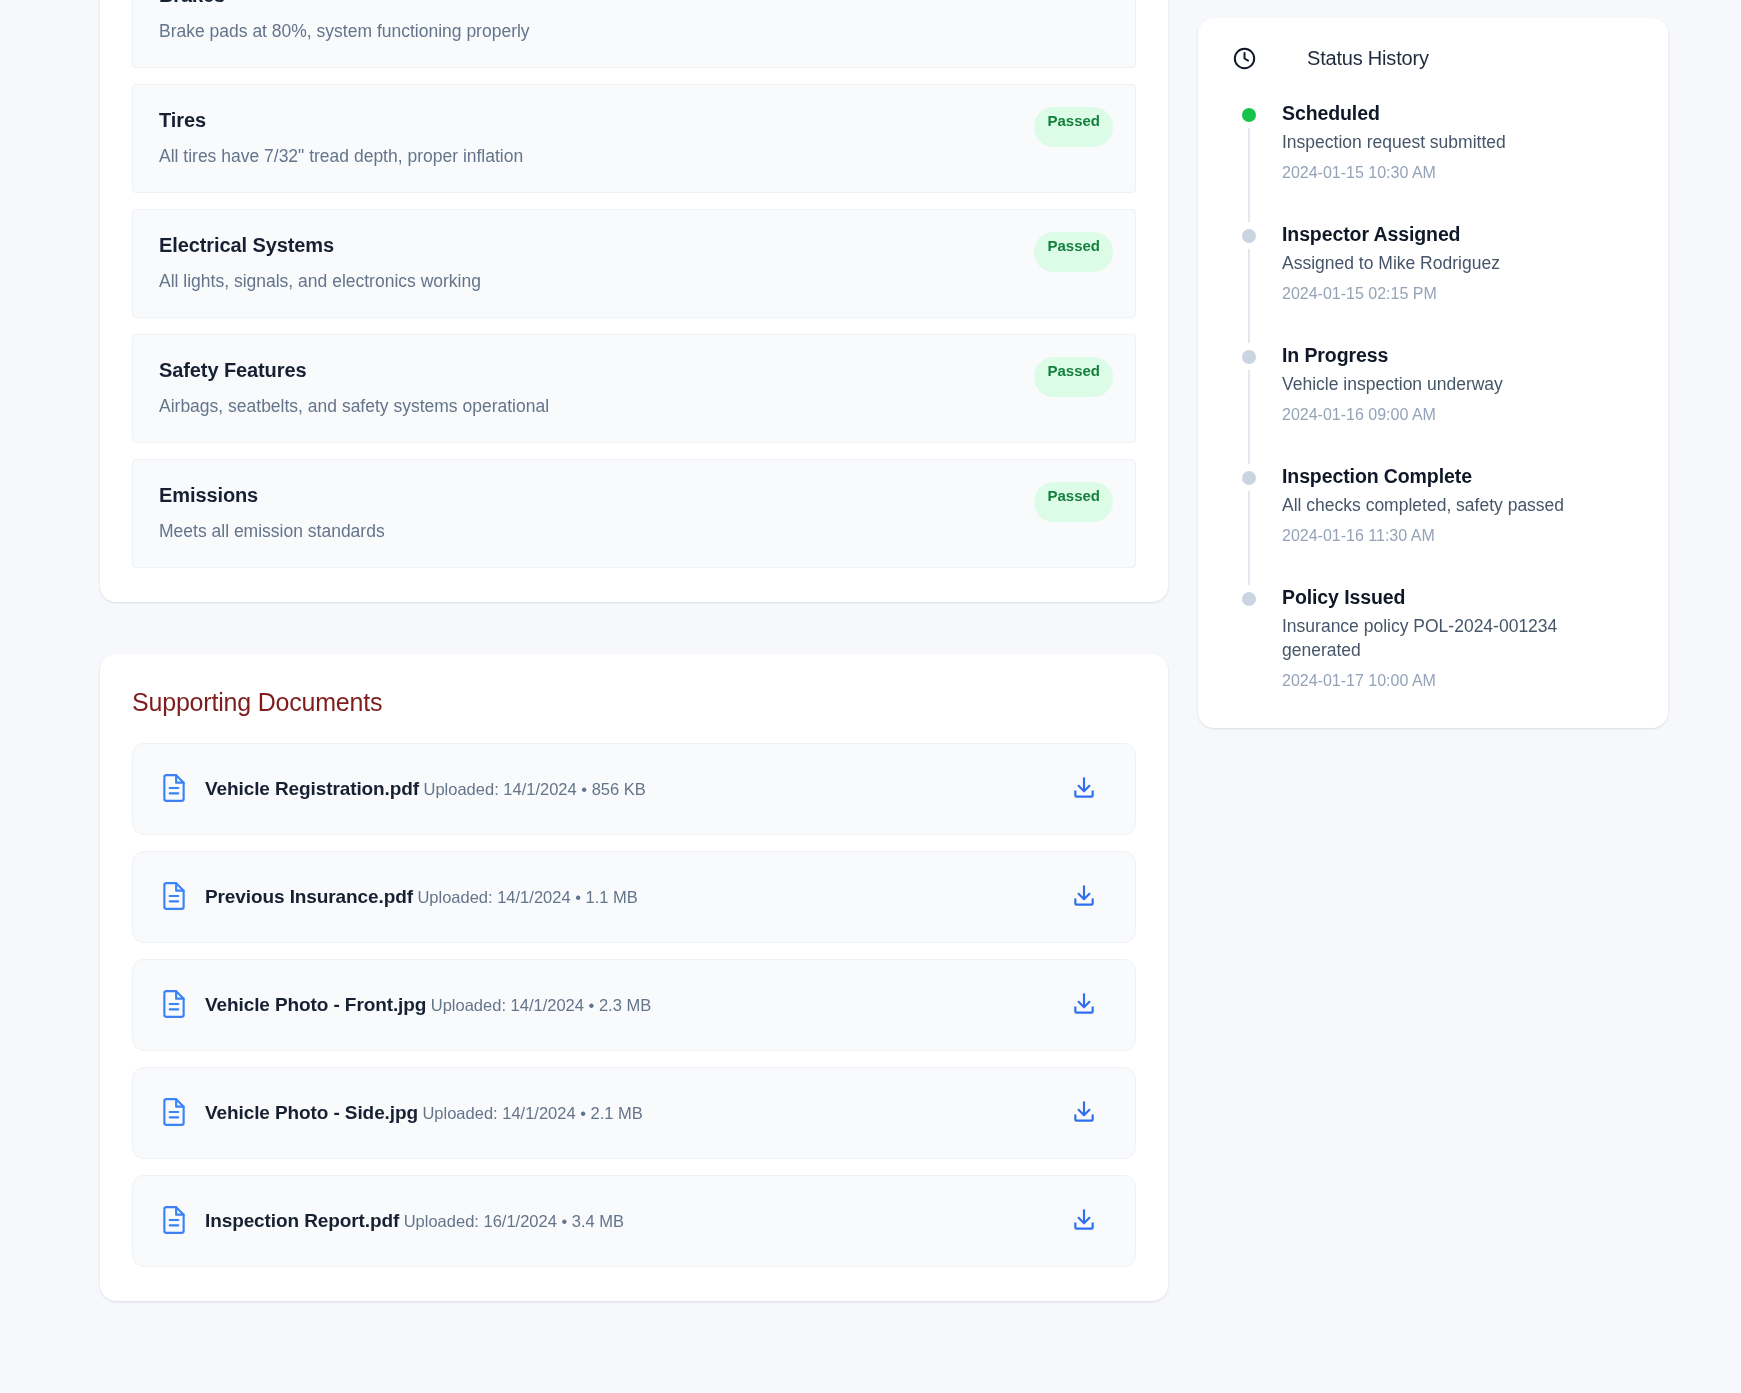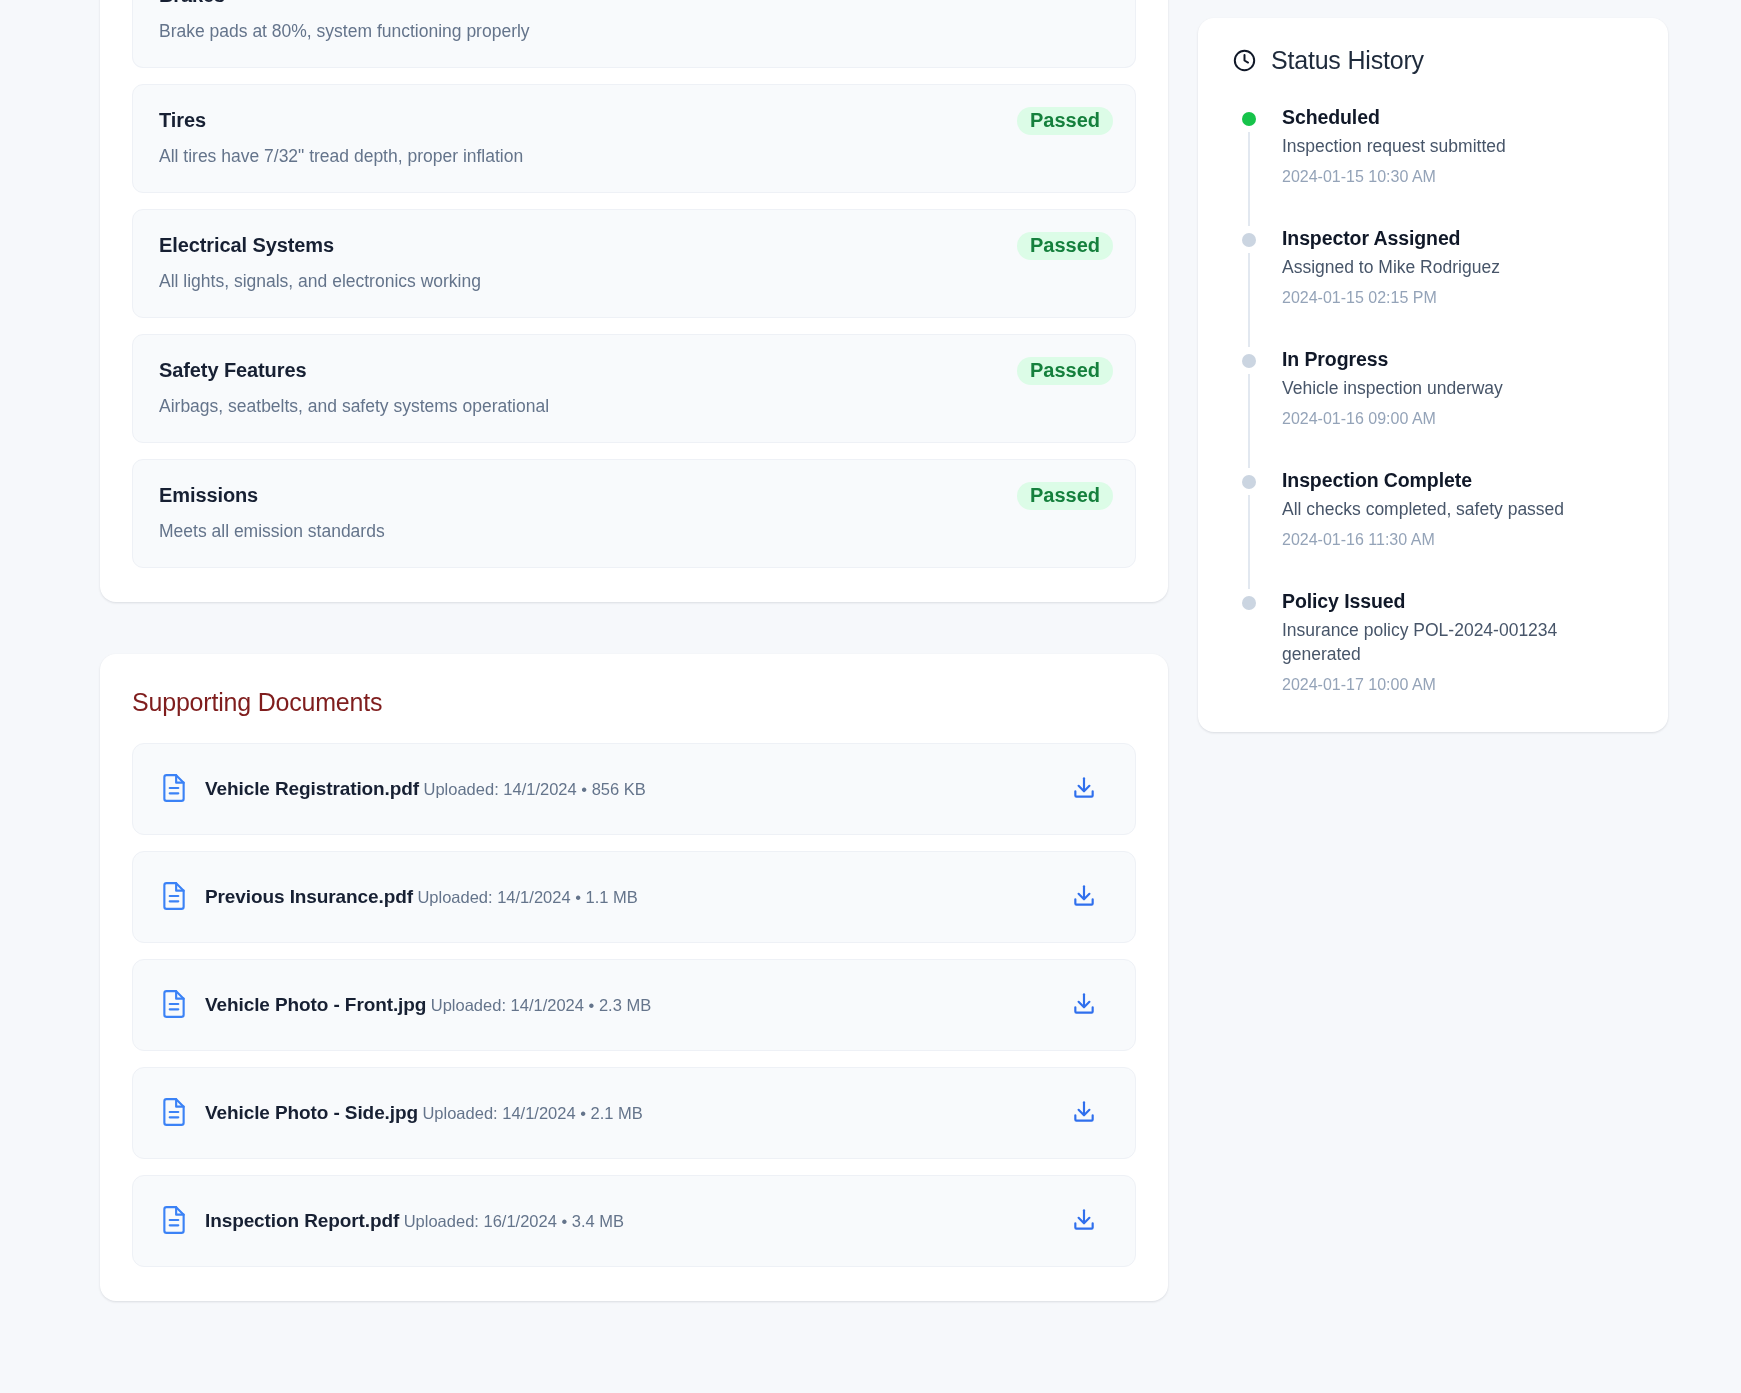--- a/index.html
+++ b/index.html
@@ -44,21 +44,21 @@
     border-top-left-radius: 0;
     border-top-right-radius: 0;
   }
 
   .check-list { display: flex; flex-direction: column; gap: 16px; }
 
   .check-item {
     position: relative;
     background: #f8fafc;
     border: 1px solid #eef1f6;
-    border-radius: 11px;
+    border-radius: 4px;
     padding: 22px 26px 24px 26px;
     min-height: 98px;
   }
   .check-item.first {
     border-top: none;
     border-top-left-radius: 0;
     border-top-right-radius: 0;
     padding-top: 0;
     min-height: 0;
   }
@@ -76,23 +76,23 @@
     color: #64748b;
     line-height: 24px;
   }
 
   .badge-pass {
     position: absolute;
     right: 22px;
     top: 22px;
     background: #dcfce7;
     color: #15803d;
-    font-size: 20px;
+    font-size: 15px;
     font-weight: 700;
-    padding: 5px 13px 6px 13px;
+    padding: 5px 13px 18px 13px;
     border-radius: 999px;
     line-height: 17px;
   }
 
   
   .section-title {
     font-size: 25px;
     font-weight: 400;
     color: #7f1d1d;
     letter-spacing: -.2px;
@@ -145,24 +145,25 @@
     padding: 28px 34px 36px 34px;
   }
 
   .panel-head {
     display: flex;
     align-items: center;
     gap: 14px;
     padding-bottom: 30px;
   }
   .panel-title {
-    font-size: 25px;
+    font-size: 20px;
     font-weight: 400;
     color: #1e2a3b;
     letter-spacing: -.2px;
+    margin-left: 36px;
   }
 
   .timeline { display: flex; flex-direction: column; }
 
   .tl-row { display: flex; gap: 16px; }
 
   .tl-rail {
     flex: 0 0 34px;
     display: flex;
     flex-direction: column;

